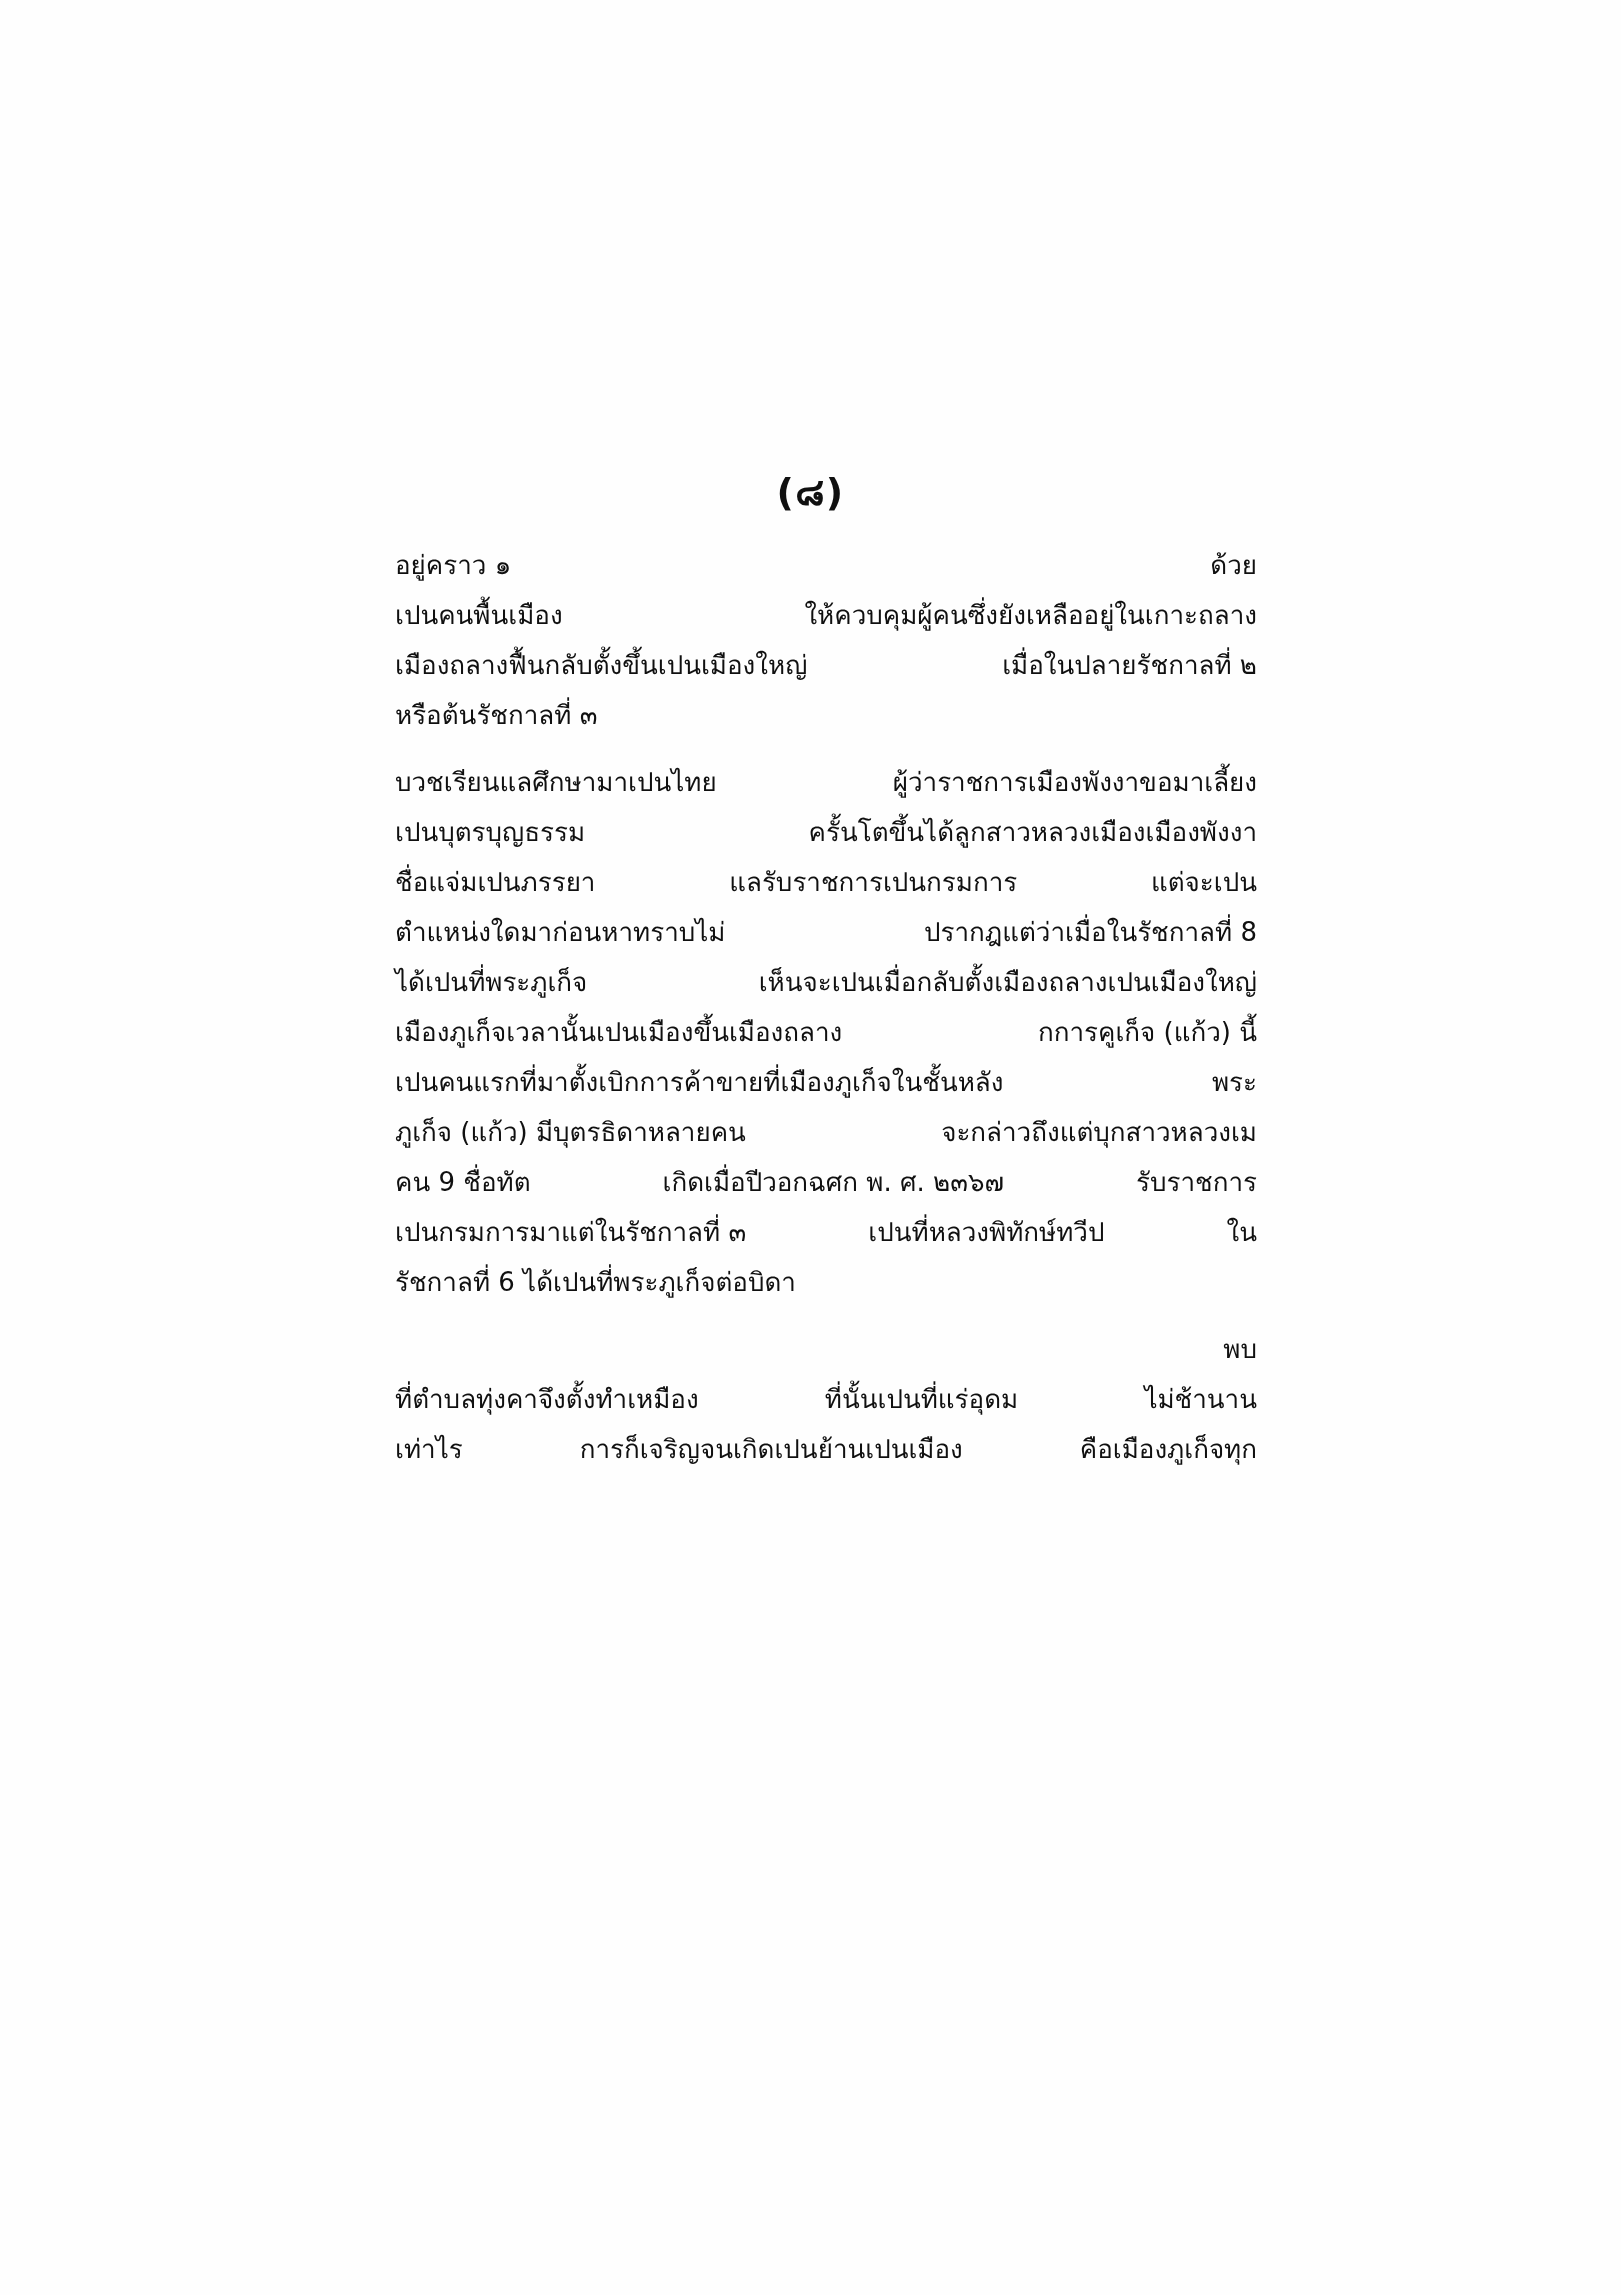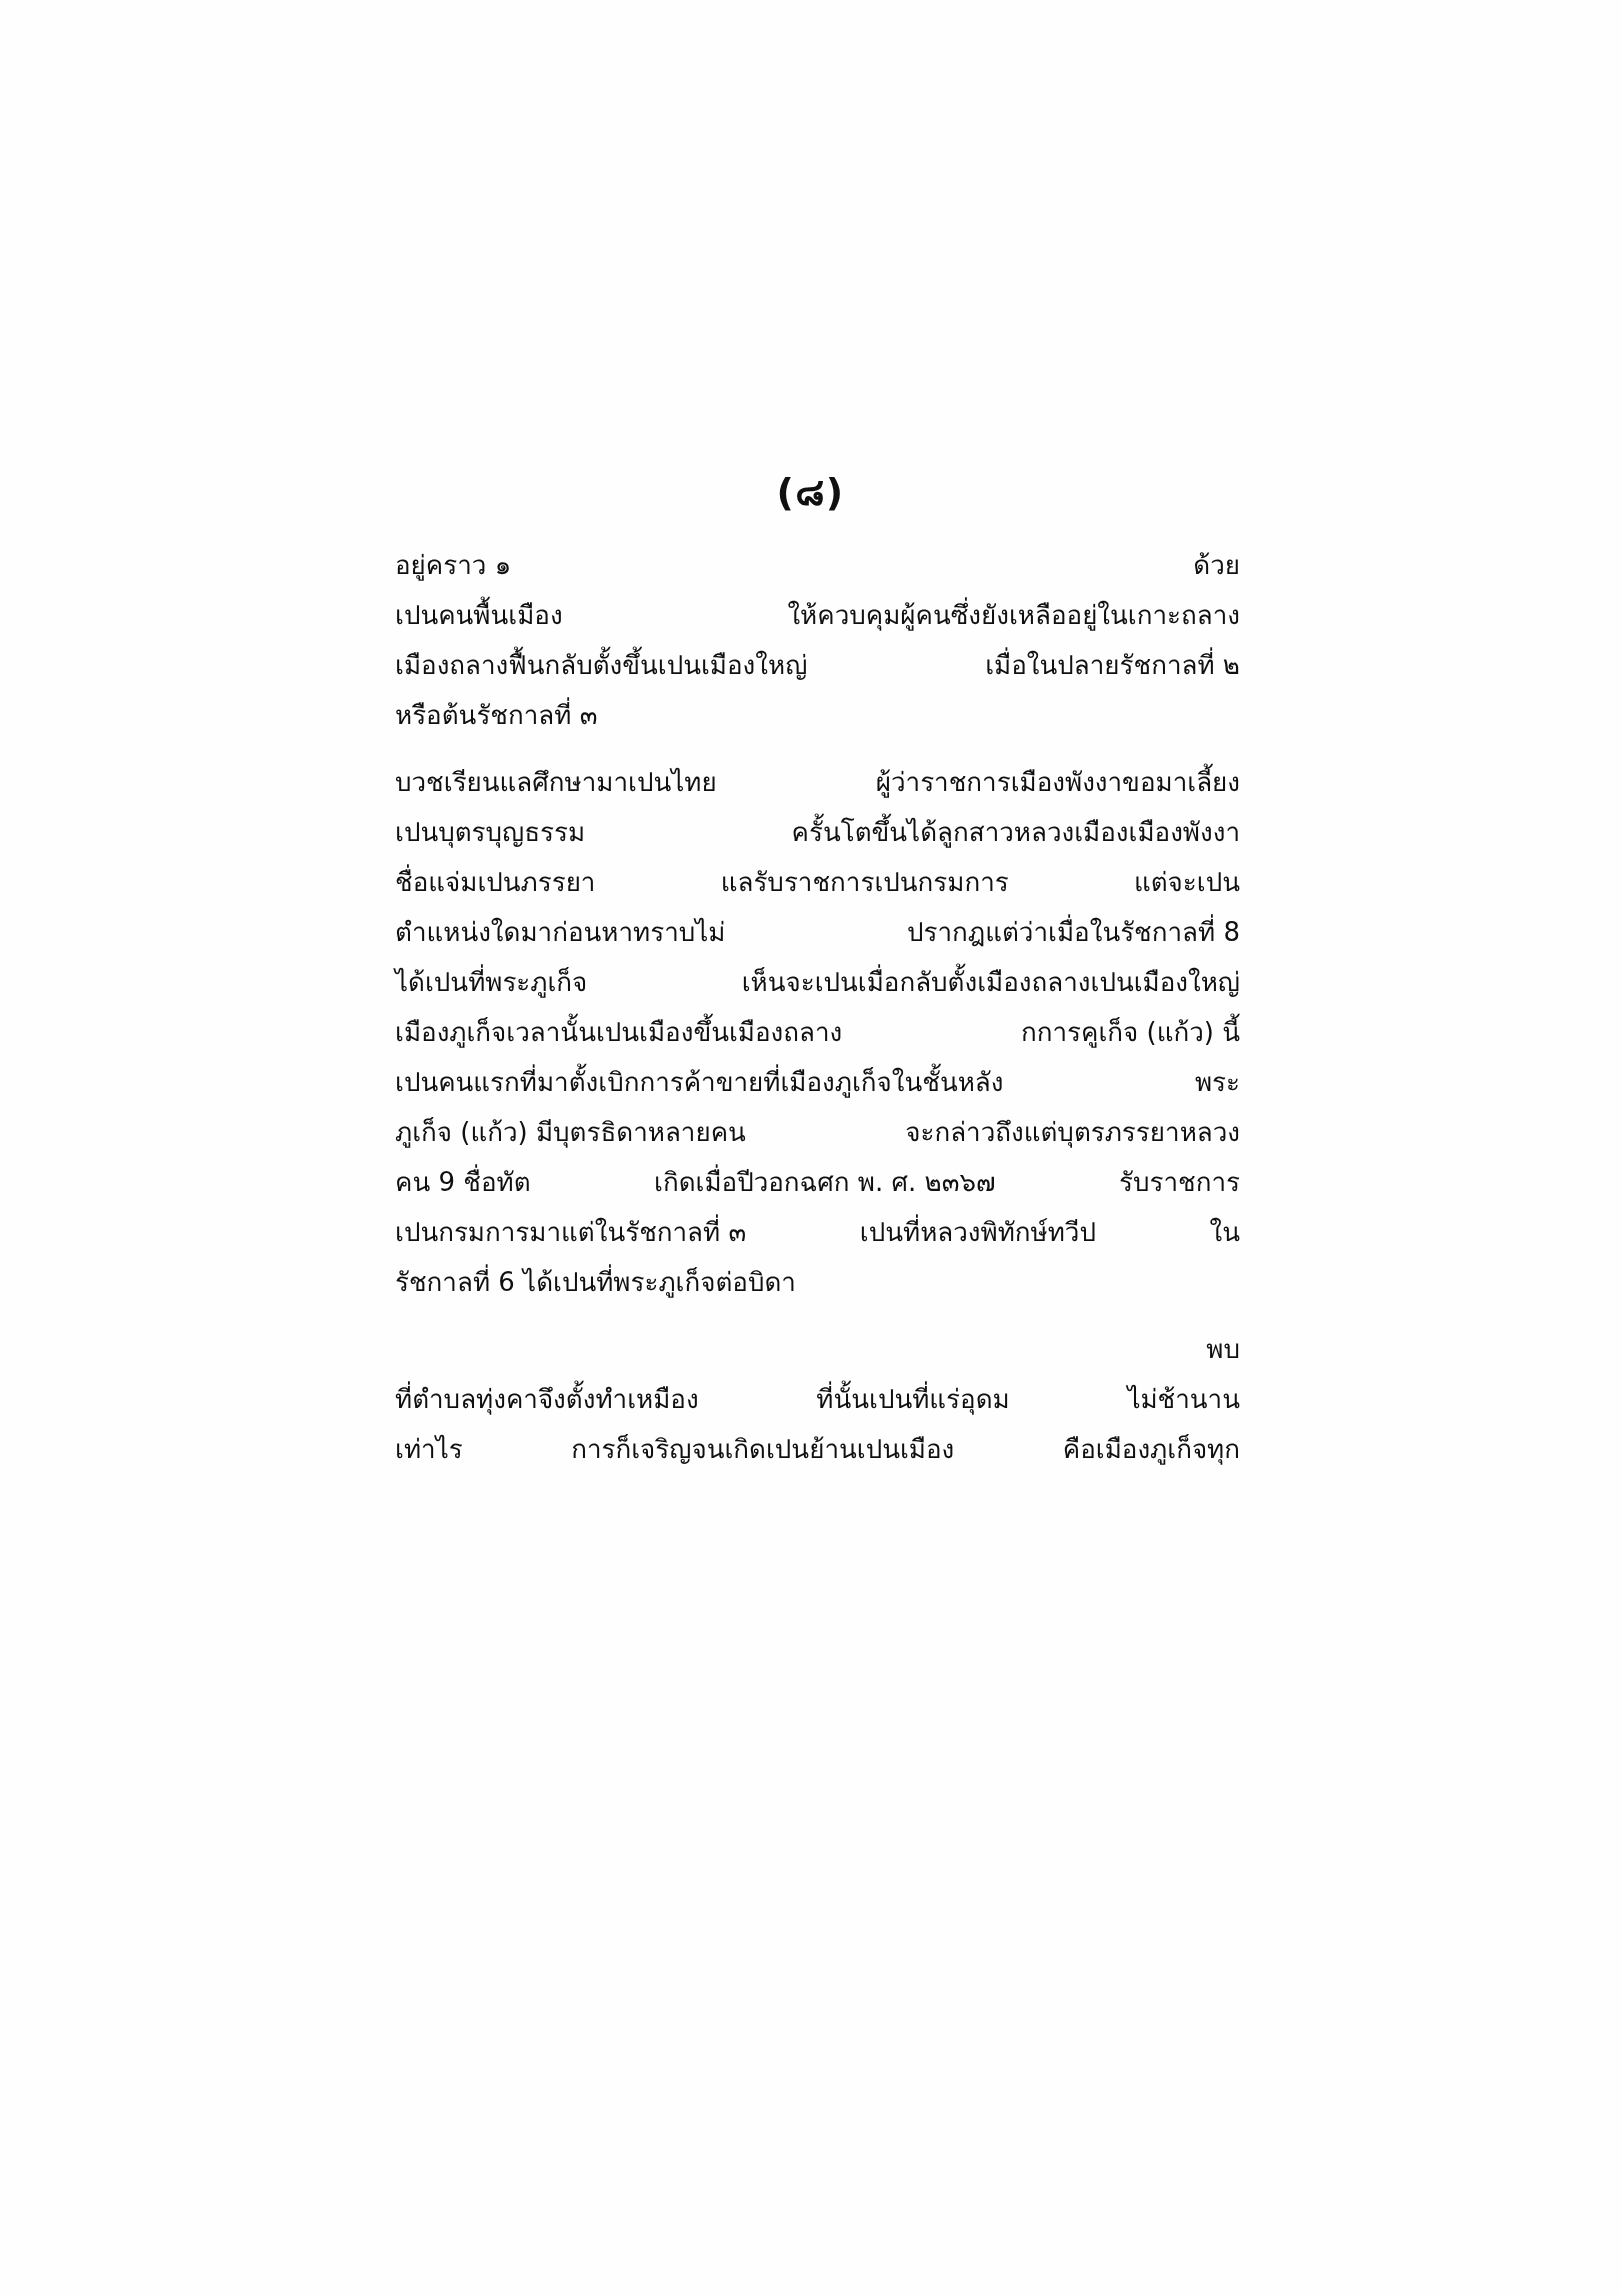--- a/index.html
+++ b/index.html
@@ -33,21 +33,21 @@
     font-weight: bold;
     letter-spacing: 1.3px;
   }
   .text-block {
     position: absolute;
     left: 395px;
     top: 540px;
     width: 862px;
   }
   .para {
-    margin: 0 17px 17px 0;
+    margin: 0 0 17px 0;
   }
   .line {
     display: block;
     font-size: 26px;
     line-height: 50px;
     white-space: pre;
     letter-spacing: 0px;
   }
   .line.justify {
     display: flex;
@@ -111,21 +111,21 @@
       <span class="line justify">
         <span>เมืองภูเก็จเวลานั้นเปนเมืองขึ้นเมืองถลาง</span>
         <span>กการคูเก็จ (แก้ว) นี้</span>
       </span>
       <span class="line justify">
         <span>เปนคนแรกที่มาตั้งเบิกการค้าขายที่เมืองภูเก็จในชั้นหลัง</span>
         <span>พระ</span>
       </span>
       <span class="line justify">
         <span>ภูเก็จ (แก้ว) มีบุตรธิดาหลายคน</span>
-        <span>จะกล่าวถึงแต่บุตรภรรยาหลวง</span>
+        <span>จะกล่าวถึงแต่บุกสาวหลวงเม</span>
       </span>
       <span class="line justify">
         <span>คน 9 ชื่อทัต</span>
         <span>เกิดเมื่อปีวอกฉศก พ. ศ. ๒๓๖๗</span>
         <span>รับราชการ</span>
       </span>
       <span class="line justify">
         <span>เปนกรมการมาแต่ในรัชกาลที่ ๓</span>
         <span>เปนที่หลวงพิทักษ์ทวีป</span>
         <span>ใน</span>

